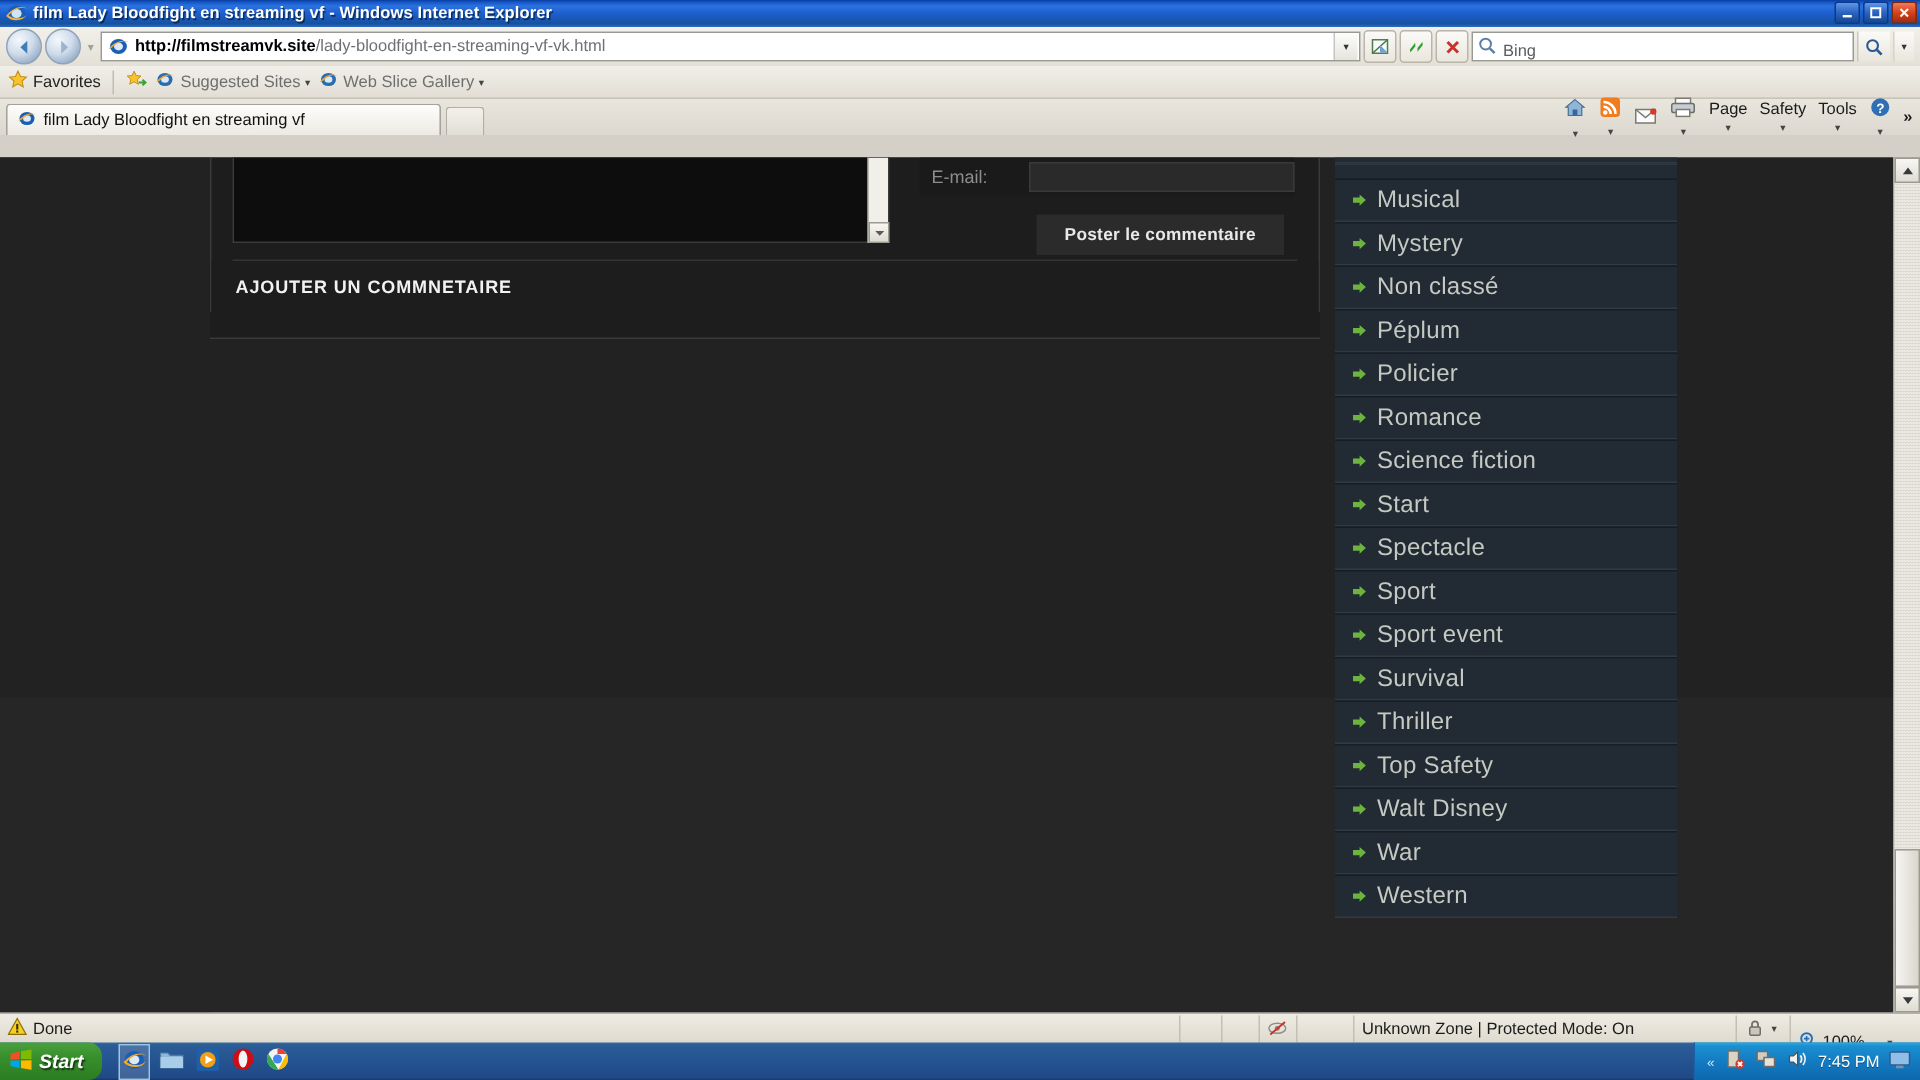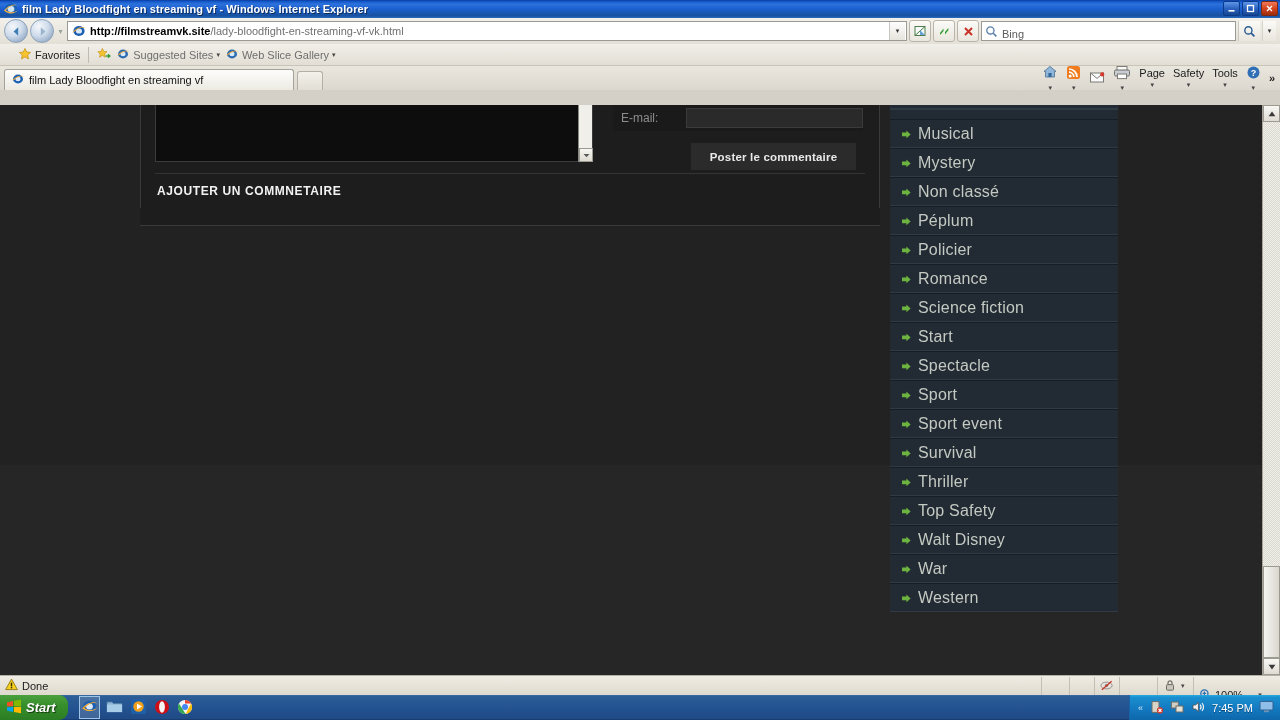--- a/index.html
+++ b/index.html
@@ -61,21 +61,21 @@
   }
   .search-box { width:255px; height:20px; background:#fff; border:1px solid #9a9a94; display:flex; align-items:flex-end; flex:0 0 auto;}
   .search-box .mag { margin:0 4px 0 3px; }
   .search-ph { color:#5c5c5c; font-size:11px;}
   .search-go { width:22px; height:20px; border-left:1px solid #c9c7bf; display:flex; align-items:center; justify-content:center;
      background:linear-gradient(to bottom,#fbfaf7,#e9e6dd);}
   .search-caret { width:14px; height:20px; display:flex; align-items:center; justify-content:center; font-size:7px; color:#333;
      background:linear-gradient(to bottom,#fbfaf7,#e9e6dd); border-left:1px solid #d6d3ca;}
 
   
-  .fav-row { height:22px; display:flex; align-items:center; padding:0 18px; gap:5px;
+  .fav-row { height:22px; display:flex; align-items:center; padding:0 5px; gap:5px;
      background:linear-gradient(to bottom,#f1efe9,#e2ded4); border-bottom:1px solid #c8c4ba;}
   .fav-item { display:flex; align-items:center; gap:3px; font-size:11px; color:#222; white-space:nowrap;}
   .fav-item.dim { color:#6f6f6f;}
   .fav-sep { width:1px; height:16px; background:#c0bcb2; margin:0 3px;}
   .caret-dn { font-size:7px; color:#444; }
 
   
   .tab-row { height:24px; display:flex; align-items:flex-end; padding-left:4px; position:relative;
      background:linear-gradient(to bottom,#e9e6de,#dcd8cf);}
   .tab {
@@ -573,20 +573,23 @@
     <div class="sb-cell" style="width:28px;"></div>
     <div class="sb-cell" style="width:25px;"></div>
     <div class="sb-cell" style="width:25px;justify-content:center;">
       <svg width="15" height="13" viewBox="0 0 15 13">
         <ellipse cx="7" cy="6.5" rx="6" ry="3.6" fill="none" stroke="#8b8b8b" stroke-width="1"></ellipse>
         <circle cx="7" cy="6.5" r="1.8" fill="#8b8b8b"></circle>
         <path d="M2 11 L12.5 2" stroke="#c8342a" stroke-width="1.4"></path>
       </svg>
     </div>
     <div class="sb-cell" style="width:38px;"></div>
+    <div class="sb-cell sb-zone">
+      <span>Unknown Zone | Protected Mode: On</span>
+    </div>
     <div class="sb-cell" style="width:36px;gap:4px;">
       <svg width="14" height="13" viewBox="0 0 14 13">
         <rect x="3.5" y="5.6" width="7" height="5.6" rx="1" fill="#c8c6bd" stroke="#6f6d66"></rect>
         <path d="M5 5.6 L5 3.9 A2 2 0 0 1 9 3.9 L9 5.6" fill="none" stroke="#6f6d66" stroke-width="1.2"></path>
       </svg>
       <span class="caret-dn">▾</span>
     </div>
     <div class="sb-cell sb-zoom">
       <span>
         <svg width="13" height="13" viewBox="0 0 13 13">

